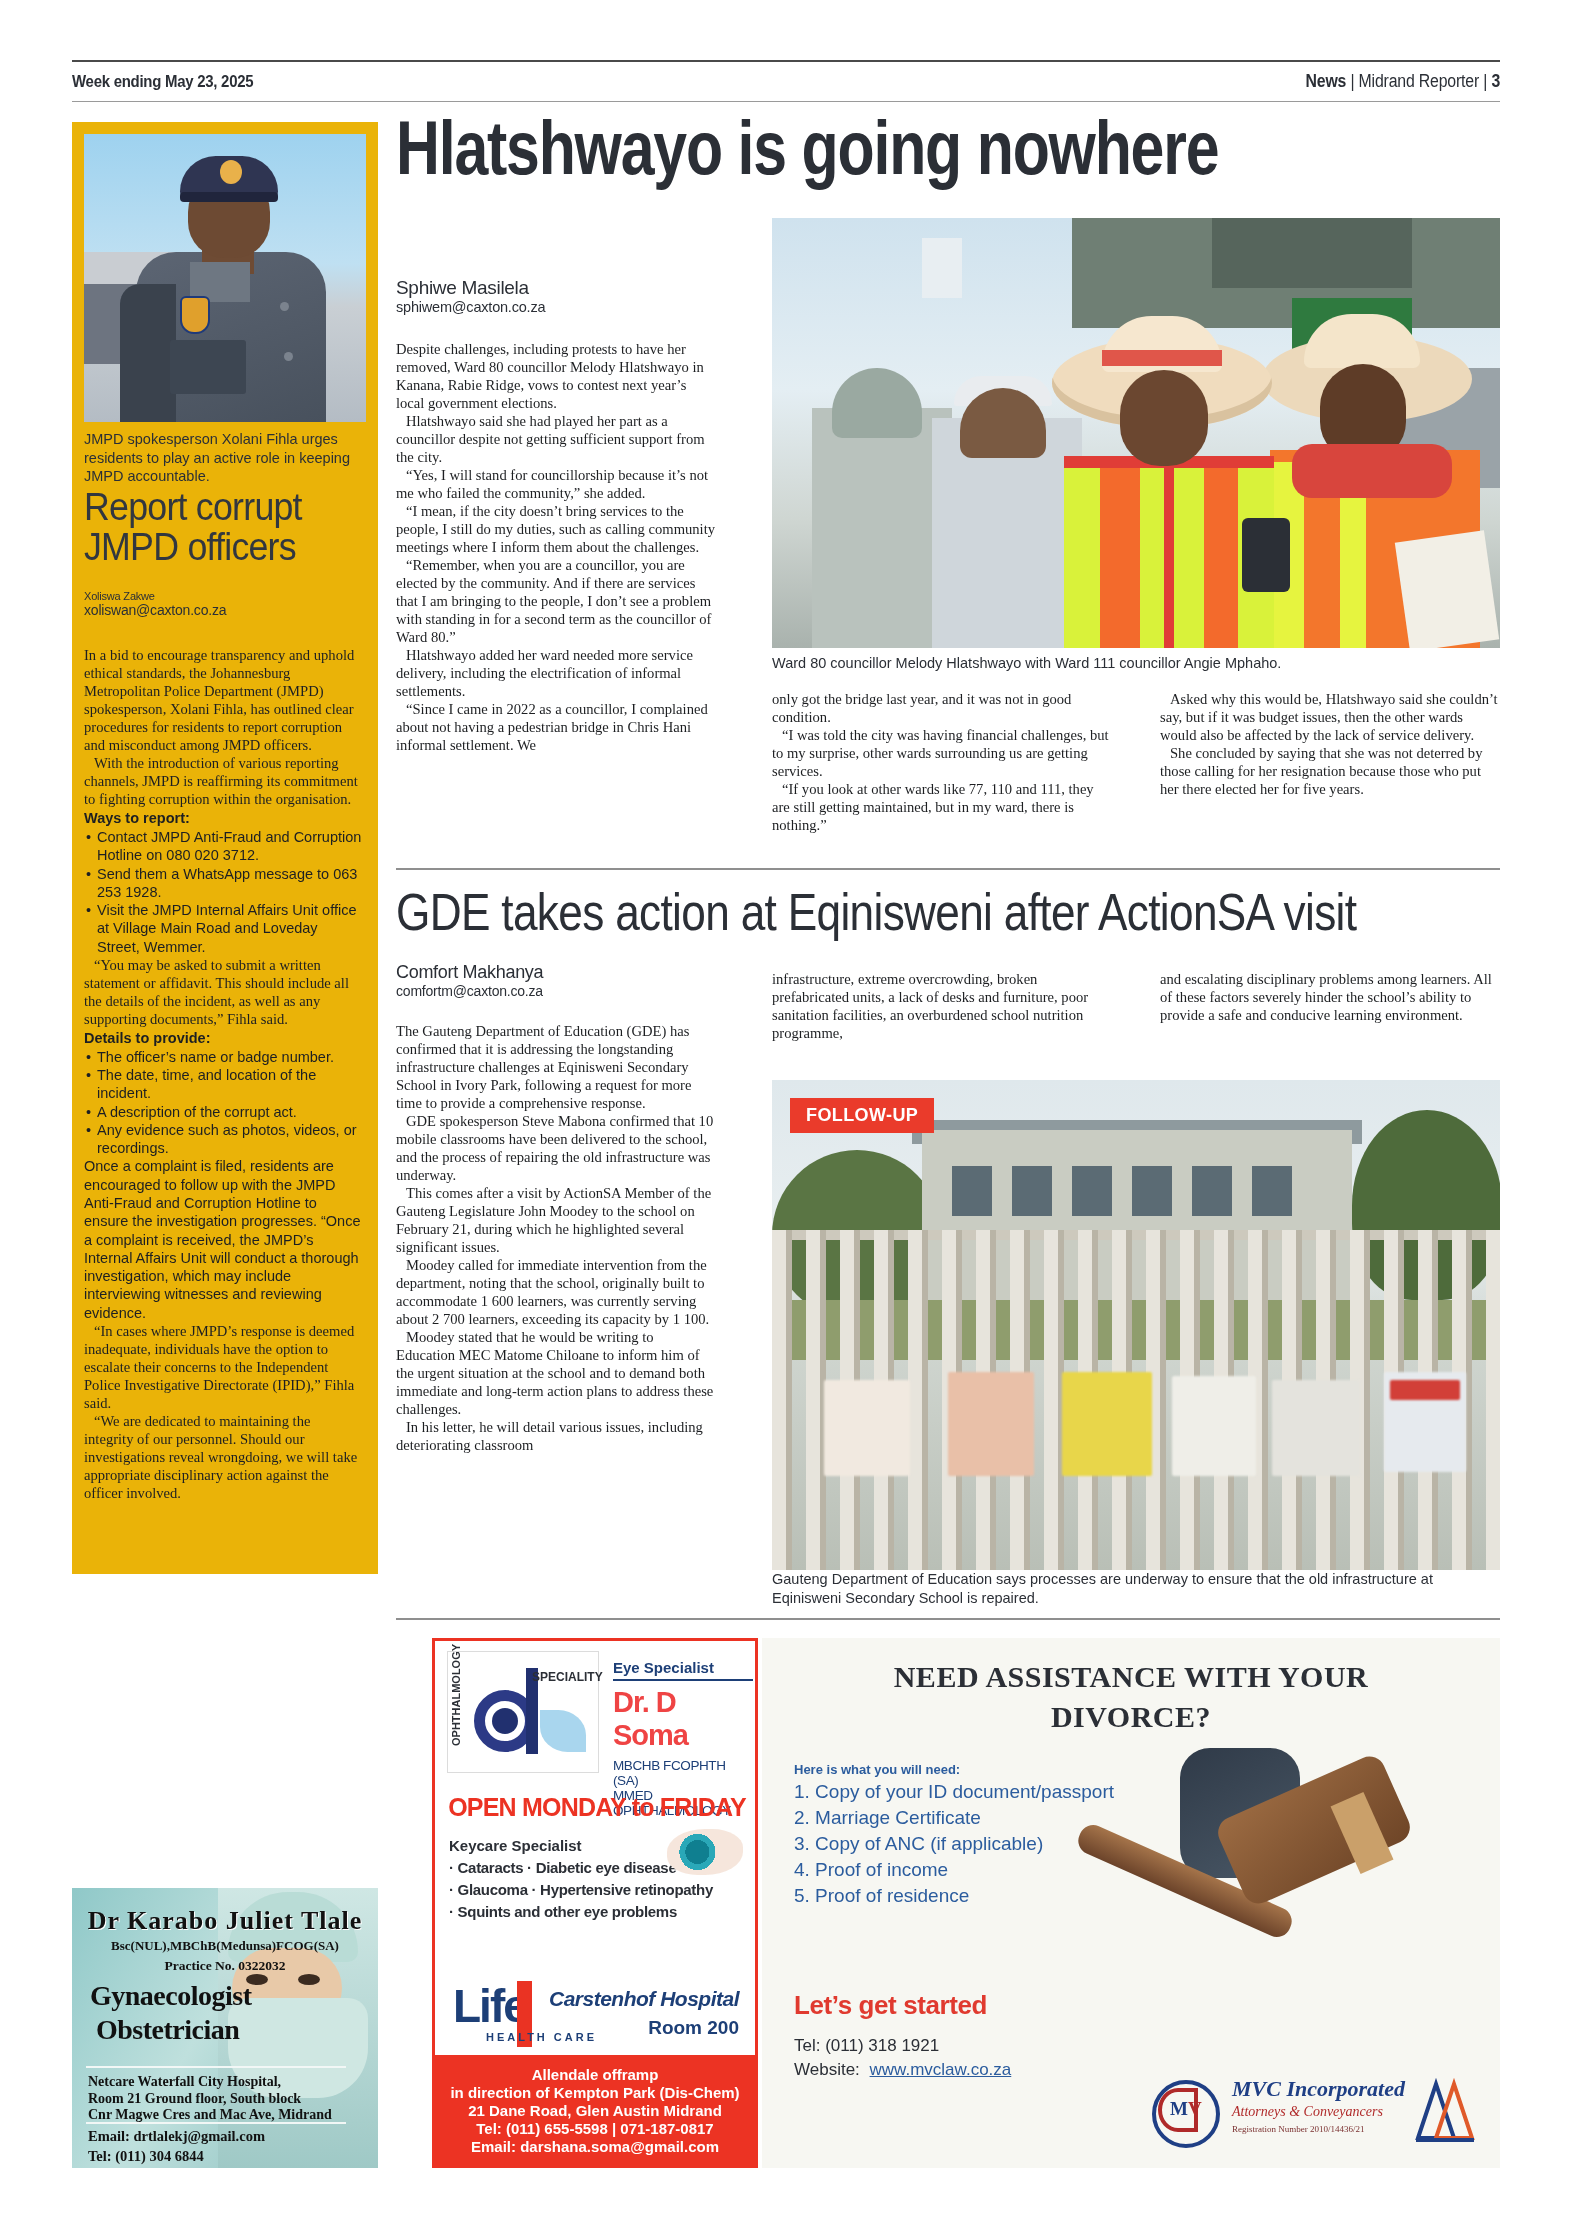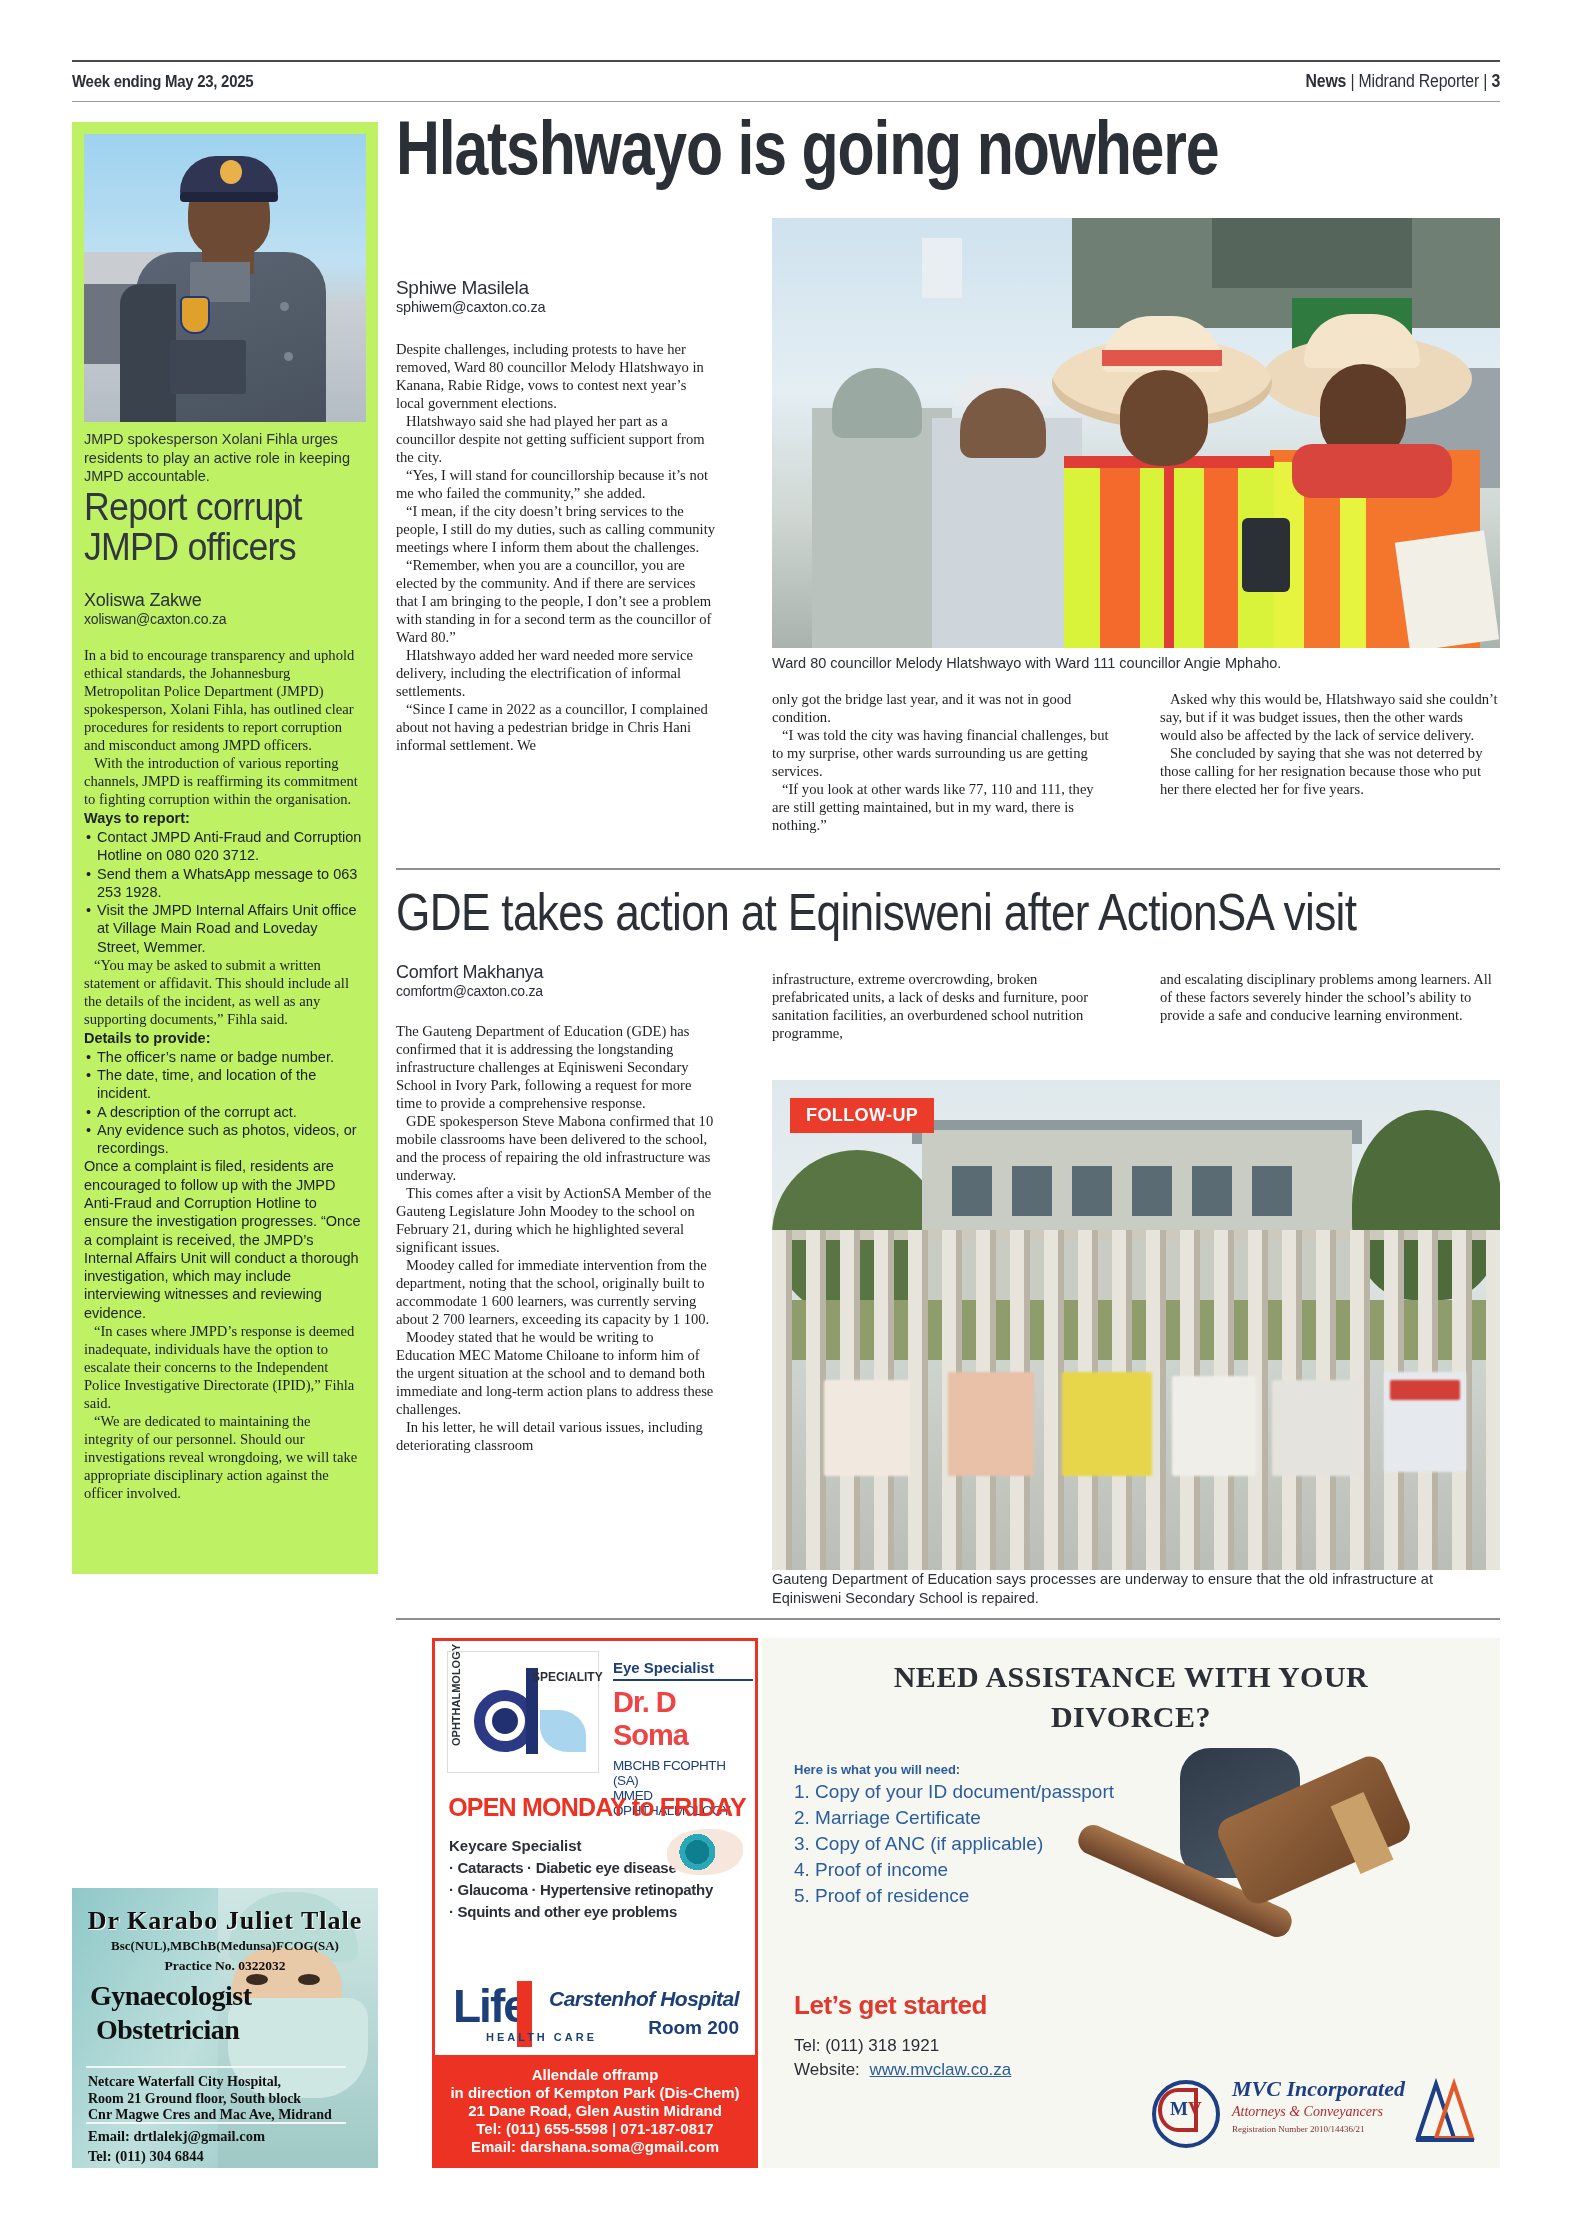--- a/index.html
+++ b/index.html
@@ -26,21 +26,21 @@
   .mast-right {
     font-size: 18px; color: #2b2f36; letter-spacing: -0.2px;
     transform: scaleX(0.88); transform-origin: right center;
   }
   .mast-right b { font-weight: bold; }
   .mast-right .sep { font-weight: normal; color:#2b2f36; }
 
   
   .rail {
     position: absolute; left: 72px; top: 122px; width: 306px; height: 1452px;
-    background: #bef264;
+    background: #eab308;
   }
   .rail-photo {
     position: absolute; left: 12px; top: 12px; width: 282px; height: 288px;
     overflow: hidden; background: #8fb8d8;
   }
   .cop-sky { position:absolute; inset:0; background: linear-gradient(#9ed2ef 0%, #bfe0f2 45%, #c9cfd4 60%, #b4bcc4 100%); }
   .cop-car { position:absolute; left:0; top:150px; width:80px; height:80px; background:#6d7480; }
   .cop-car2 { position:absolute; left:0; top:118px; width:110px; height:44px; background:#c9cdd2; }
   .cop-body {
     position:absolute; left:52px; top:118px; width:190px; height:180px;
@@ -67,21 +67,21 @@
     position: absolute; left: 12px; top: 365px; width: 290px;
     font-family: "Liberation Sans", sans-serif;
     font-size: 38px; line-height: 1.06; color: #32373f;
     font-weight: 400; letter-spacing: -0.8px;
     transform: scaleX(0.94); transform-origin: left top;
   }
   .rail-byline {
     position: absolute; left: 12px; top: 468px; width: 282px;
     font-family: "Liberation Sans", sans-serif;
   }
-  .rail-byline .nm { font-size: 18px; color:#2b2f36; letter-spacing:-0.2px;}
+  .rail-byline .nm { font-size: 11px; color:#2b2f36; letter-spacing:-0.2px;}
   .rail-byline .em { font-size: 14px; color:#2b2f36; letter-spacing:-0.2px;}
   .rail-body {
     position: absolute; left: 12px; top: 524px; width: 278px;
     font-family: "Liberation Serif", serif;
     font-size: 14.6px; line-height: 1.235; color: #1d1f22; text-align: left;
   }
   .rail-body p { text-indent: 0; }
   .rail-body p.ind { text-indent: 10px; }
   .sub-h {
     font-family: "Liberation Sans", sans-serif; font-weight: bold;

